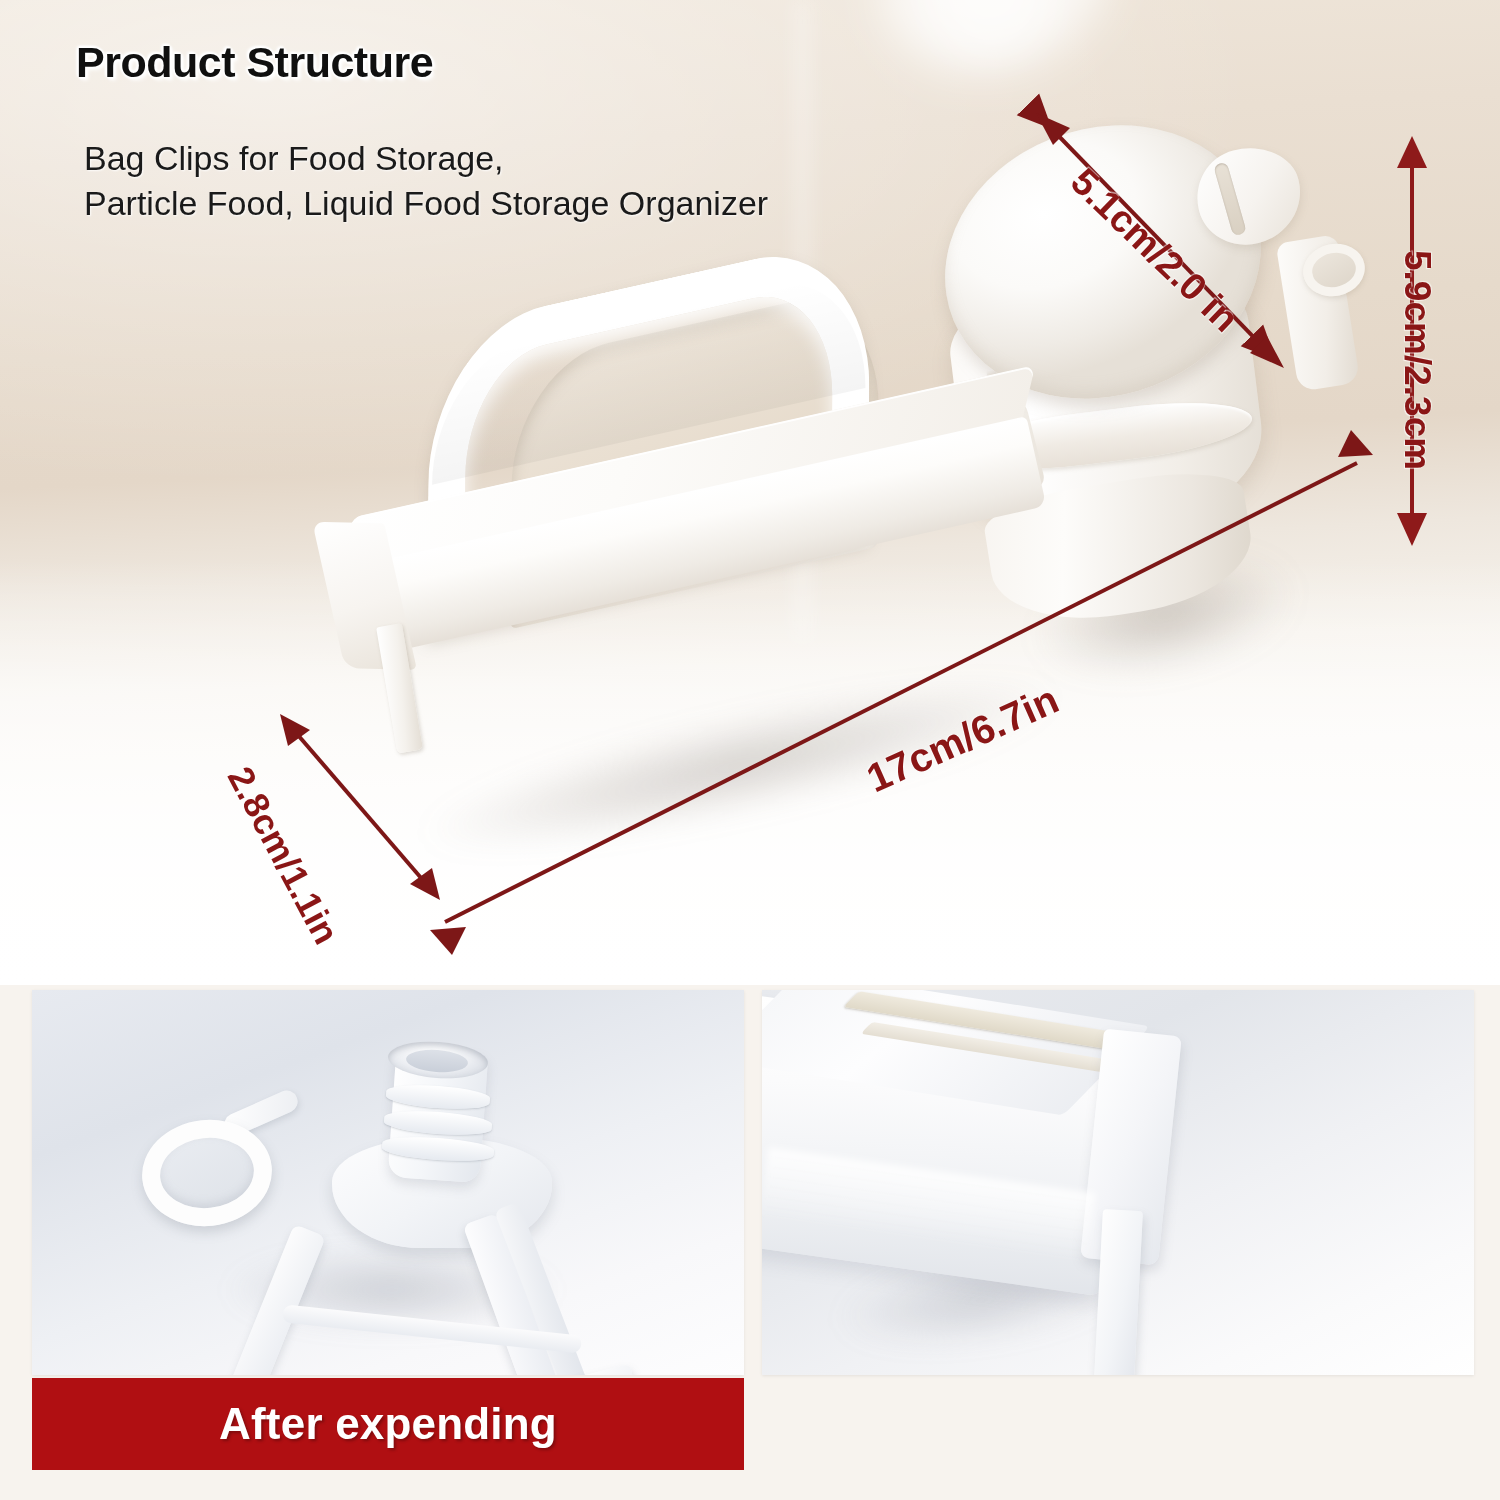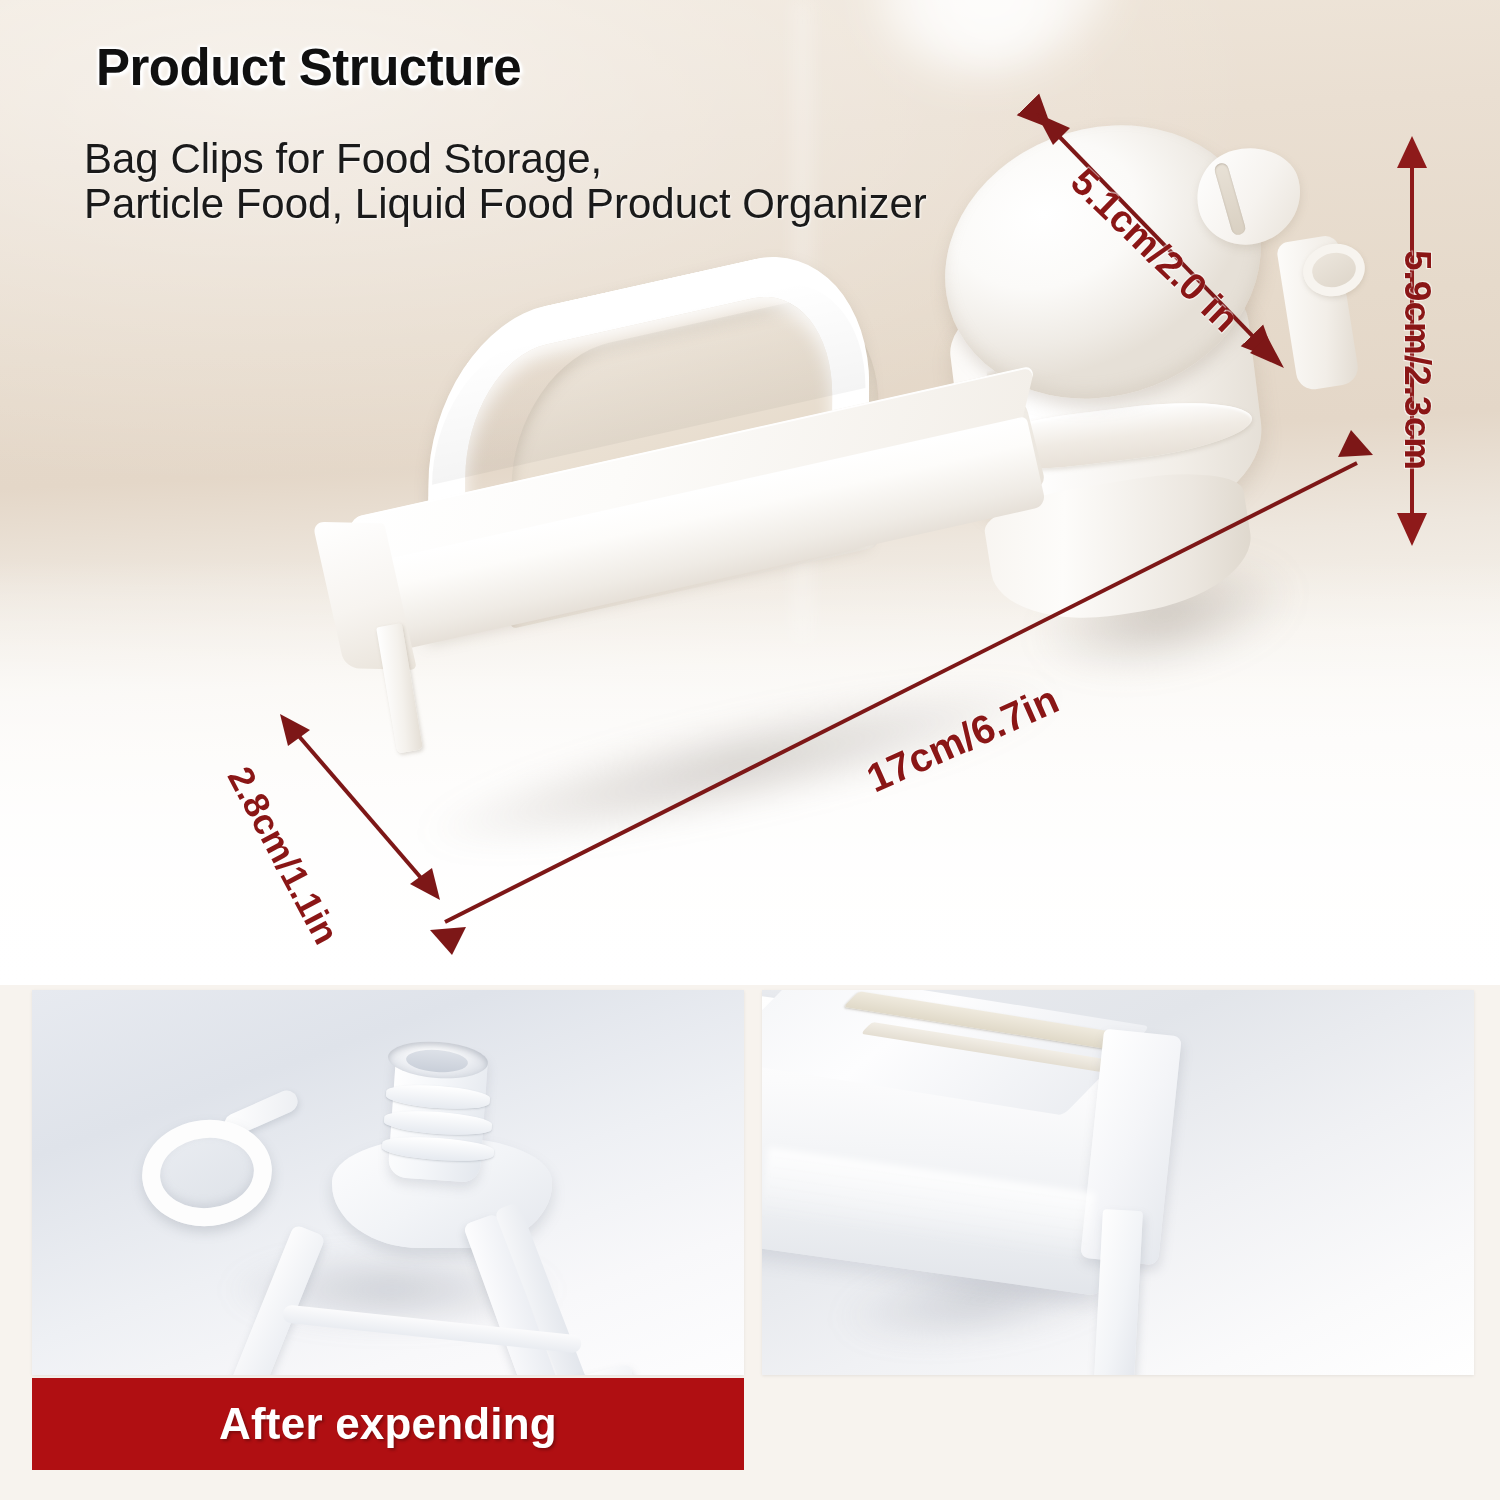--- a/index.html
+++ b/index.html
@@ -35,29 +35,29 @@
   
   #wall-seam{ position:absolute; left:790px; top:0; width:26px; height:640px;
           background:linear-gradient(90deg, rgba(255,255,255,0) 0%, rgba(255,255,255,.38) 45%, rgba(255,255,255,0) 100%);
           filter:blur(9px); }
   
   #table-top{ position:absolute; left:0; top:560px; width:1500px; height:425px;
           background:linear-gradient(180deg, rgba(255,255,255,0) 0%, rgba(255,255,255,.55) 30%, rgba(255,255,255,.92) 72%, rgba(255,255,255,1) 100%); }
 
   
   #title{
-    position:absolute; left:96px; top:38px;
-    font-size:51px; font-weight:bold; letter-spacing:-0.5px;
+    position:absolute; left:76px; top:38px;
+    font-size:43px; font-weight:bold; letter-spacing:-0.5px;
     color:#101010; white-space:nowrap;
     text-shadow: 2px 0 2px #fff, -2px 0 2px #fff, 0 2px 2px #fff, 0 -2px 2px #fff,
                  2px 2px 3px #fff, -2px -2px 3px #fff, 3px 3px 4px rgba(255,255,255,.9);
   }
   #subtitle{
     position:absolute; left:84px; top:136px; width:860px;
-    font-size:42px; line-height:45px; color:#1a1a1a; font-weight:400;
+    font-size:34px; line-height:45px; color:#1a1a1a; font-weight:400;
     text-shadow: 1px 1px 2px rgba(255,255,255,.85);
   }
   #subtitle .ln{ display:block; white-space:nowrap; }
 
   
   #product{ position:absolute; left:0; top:0; width:1500px; height:985px; }
 
   
   #clip-shadow{
     position:absolute; left:360px; top:700px; width:760px; height:130px;
@@ -408,21 +408,21 @@
 
       <span class="dimlabel" id="lbl-cap">5.1cm/2.0 in</span>
       <span class="dimlabel" id="lbl-height">5.9cm/2.3cm</span>
       <span class="dimlabel" id="lbl-len">17cm/6.7in</span>
       <span class="dimlabel" id="lbl-depth">2.8cm/1.1in</span>
     </div>
 
     <div id="title">Product Structure</div>
     <div id="subtitle">
       <span class="ln">Bag Clips for Food Storage,</span>
-      <span class="ln">Particle Food, Liquid Food Product Organizer</span>
+      <span class="ln">Particle Food, Liquid Food Storage Organizer</span>
     </div>
   </div>
 
   <div class="panel" id="panel-left">
     <div class="pl-bg"></div>
     <div class="lp" id="lp-shadow"></div>
     <div class="lp" id="lp-base"></div>
     <div class="lp" id="lp-leg1"></div>
     <div class="lp" id="lp-leg2"></div>
     <div class="lp" id="lp-leg2b"></div>

